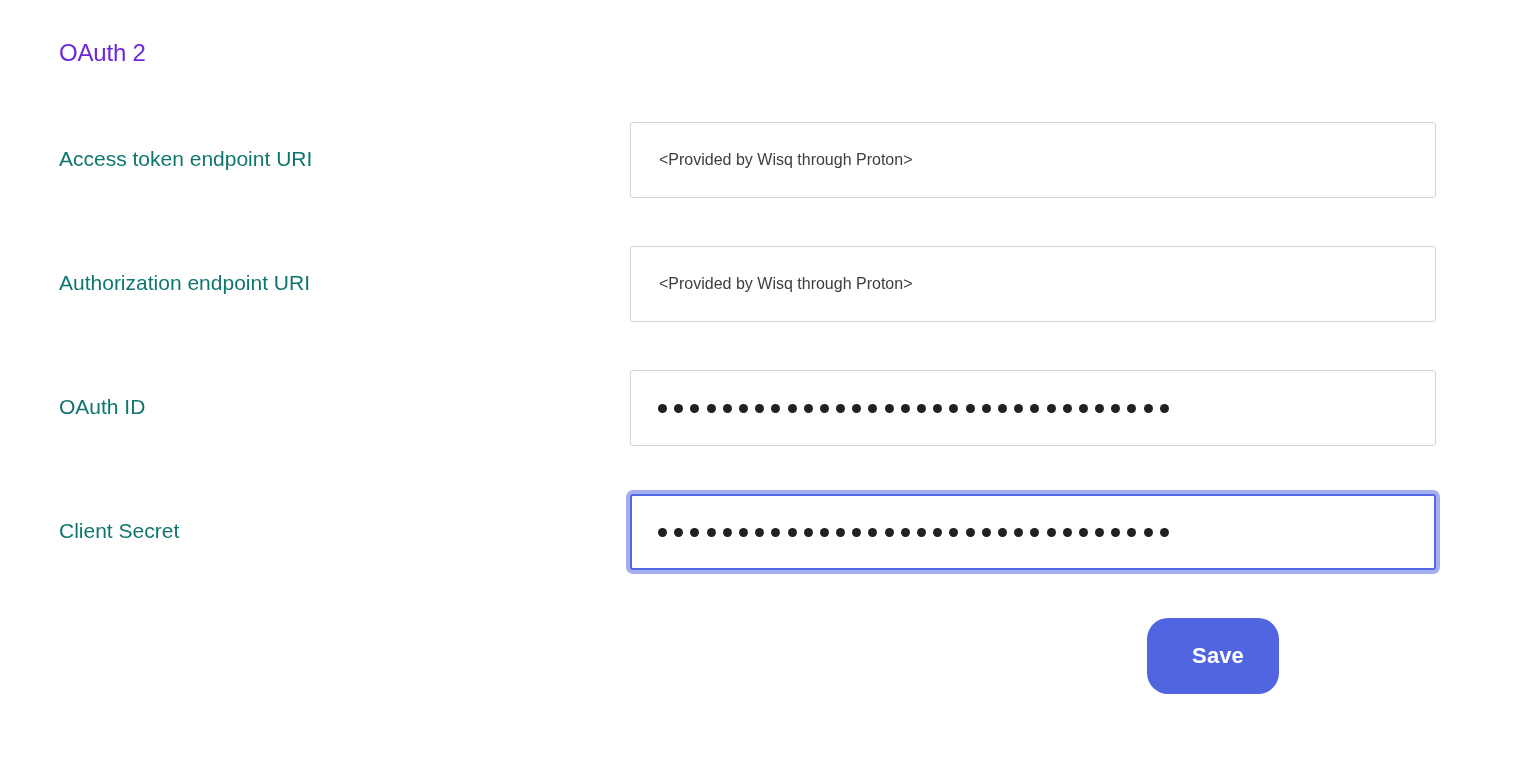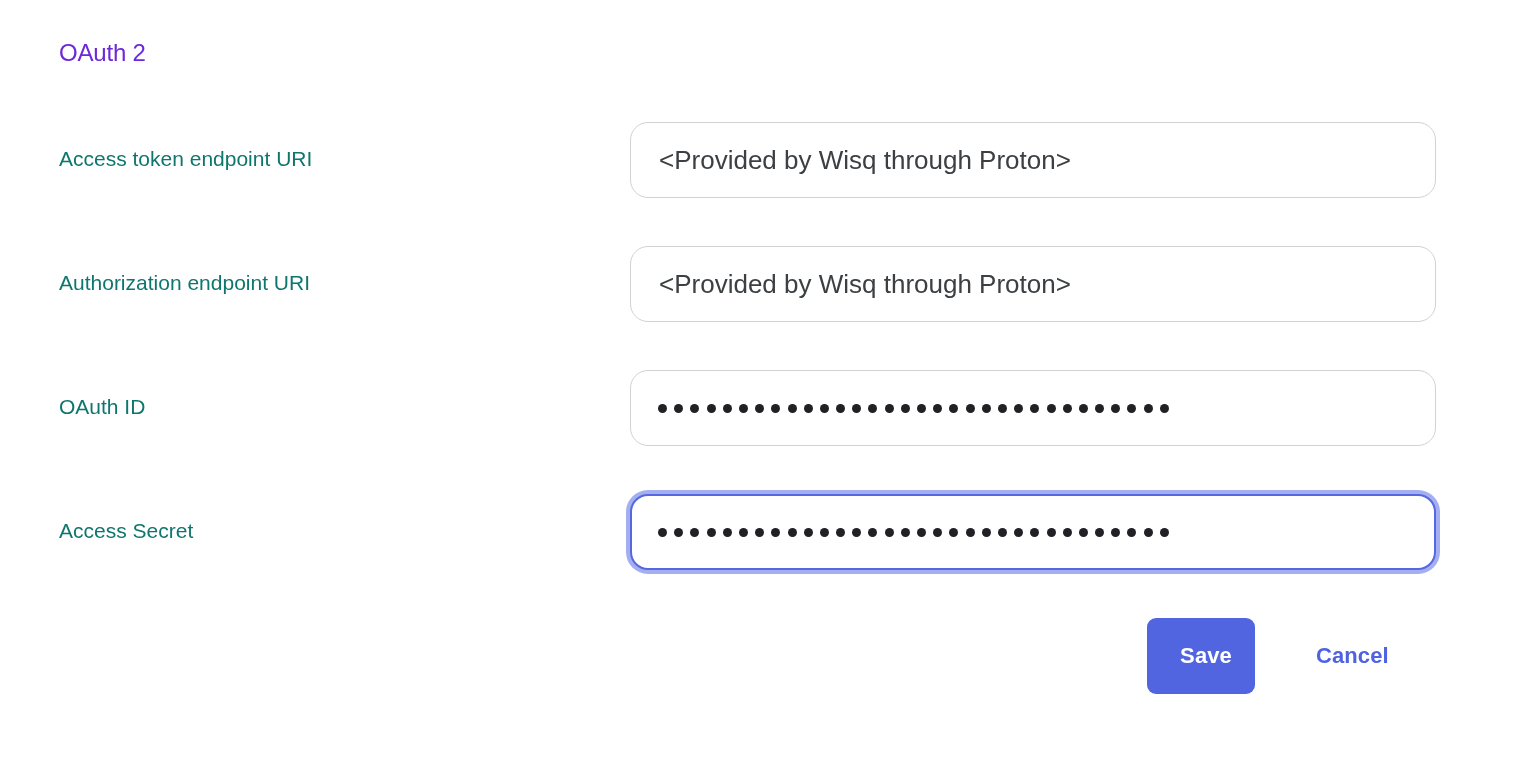--- a/index.html
+++ b/index.html
@@ -64,25 +64,25 @@
     left: 630px;
     top: 0;
     width: 806px;
     height: 76px;
   }
 
   .text-input {
     width: 100%;
     height: 76px;
     border: 1px solid #d2d2d4;
-    border-radius: 18px;
+    border-radius: 3px;
     background: #ffffff;
     padding: 0 28px;
     font-family: "Liberation Sans", sans-serif;
-    font-size: 26px;
+    font-size: 16px;
     color: #3c4043;
     outline: none;
     line-height: 74px;
     display: block;
   }
   .text-input::placeholder {
     color: #3c4043;
     opacity: 1;
   }
 
@@ -123,24 +123,24 @@
     left: 0;
     top: 618px;
     width: 1524px;
     height: 80px;
   }
 
   .btn-save {
     position: absolute;
     left: 1147px;
     top: 0;
-    width: 108px;
+    width: 132px;
     height: 76px;
     border: none;
-    border-radius: 9px;
+    border-radius: 21px;
     background: #5165e0;
     color: #ffffff;
     font-family: "Liberation Sans", sans-serif;
     font-size: 22px;
     font-weight: 700;
     cursor: pointer;
     letter-spacing: 0.1px;
     padding-left: 16px;
   }
 
@@ -215,21 +215,21 @@
             <span class="dot"></span>
             <span class="dot"></span>
             <span class="dot"></span>
             <span class="dot"></span>
             <span class="dot"></span>
             <span class="dot"></span>
           </div>
         </div>
       </div>
       <div class="form-row">
-        <div class="field-label">Access Secret</div>
+        <div class="field-label">Client Secret</div>
         <div class="field-control">
           <input type="text" class="text-input is-focused" style="">
           <div class="masked-value">
             <span class="dot"></span>
             <span class="dot"></span>
             <span class="dot"></span>
             <span class="dot"></span>
             <span class="dot"></span>
             <span class="dot"></span>
             <span class="dot"></span>
@@ -258,16 +258,15 @@
             <span class="dot"></span>
             <span class="dot"></span>
             <span class="dot"></span>
           </div>
         </div>
       </div>
     </div>
 
   <div class="actions">
     <button class="btn-save">Save</button>
-    <button class="btn-cancel">Cancel</button>
   </div>
 
 </div>
 
 </body></html>

